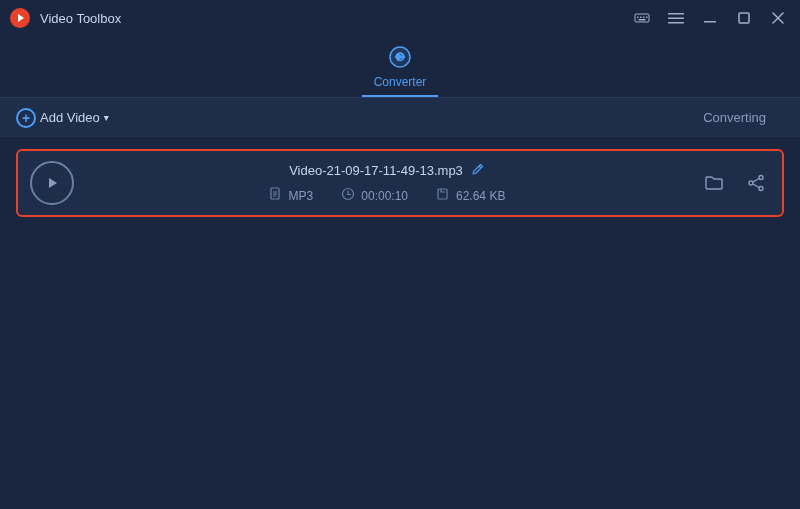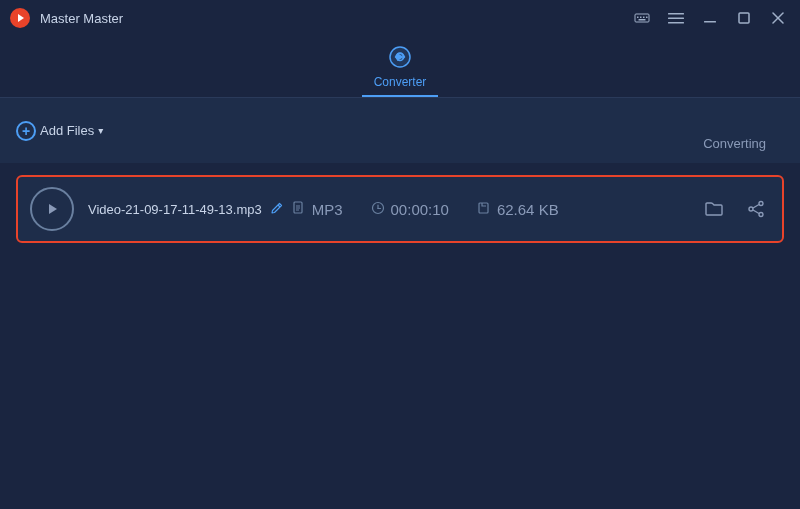--- a/index.html
+++ b/index.html
@@ -141,21 +141,20 @@
       gap: 0;
     }
     .sub-tab {
       padding: 4px 18px;
       font-size: 13px;
       color: #8a9ab8;
       cursor: pointer;
       background: transparent;
       border: none;
       border-radius: 4px;
-      margin-top: 26px;
     }
     .sub-tab.active {
       color: #ffffff;
       background: #e8432a;
       border-radius: 4px;
     }
 
     
     .content-area {
       padding: 12px 16px;
@@ -185,20 +184,21 @@
       align-items: center;
       justify-content: center;
       color: #8a9ab8;
       font-size: 16px;
       flex-shrink: 0;
     }
 
     .file-info {
       flex: 1;
       display: flex;
+      flex-direction: column;
       gap: 8px;
       align-items: center;
     }
     .file-name-row {
       display: flex;
       align-items: center;
       gap: 8px;
     }
     .file-name {
       color: #c8d4e8;
@@ -212,21 +212,21 @@
     .file-meta {
       display: flex;
       align-items: center;
       gap: 28px;
     }
     .meta-item {
       display: flex;
       align-items: center;
       gap: 6px;
       color: #8a9ab8;
-      font-size: 15px;
+      font-size: 12px;
     }
     .meta-icon {
       font-size: 12px;
       color: #6a80a0;
     }
 
     .file-actions {
       display: flex;
       align-items: center;
       gap: 14px;
@@ -247,21 +247,21 @@
 </head>
 <body>
 
 <div class="title-bar">
   <div class="title-bar-left">
 
     <svg class="app-logo" viewBox="0 0 24 24">
       <circle cx="12" cy="12" r="10" fill="#e8432a"></circle>
       <polygon points="10,8 16,12 10,16" fill="white"></polygon>
     </svg>
-    <span class="app-title">Master Master</span>
+    <span class="app-title">Video Toolbox</span>
   </div>
   <div class="title-bar-controls">
     <button class="title-btn" title="Keyboard">
       <svg width="16" height="16" viewBox="0 0 16 16" fill="#a0b0c8">
           <rect x="1" y="4" width="14" height="8" rx="1" stroke="#a0b0c8" stroke-width="1" fill="none"></rect>
           <rect x="3" y="6.5" width="1.5" height="1.5" rx="0.3" fill="#a0b0c8"></rect>
           <rect x="6" y="6.5" width="1.5" height="1.5" rx="0.3" fill="#a0b0c8"></rect>
           <rect x="9" y="6.5" width="1.5" height="1.5" rx="0.3" fill="#a0b0c8"></rect>
           <rect x="12" y="6.5" width="1.5" height="1.5" rx="0.3" fill="#a0b0c8"></rect>
           <rect x="4.5" y="9" width="7" height="1.5" rx="0.3" fill="#a0b0c8"></rect>
@@ -306,21 +306,21 @@
         <path d="M8 9.5 L6.5 11 L8 12.5" stroke="#4d9ef5" stroke-width="1.5" fill="none" stroke-linecap="round" stroke-linejoin="round"></path>
       </svg>
     </span>
     <span class="tab-label">Converter</span>
   </div>
 </div>
 
 <div class="toolbar">
   <button class="add-files-btn">
     <div class="plus-circle">+</div>
-    <span>Add Files</span>
+    <span>Add Video</span>
     <span class="dropdown-arrow">▾</span>
   </button>
 
   <div class="sub-tabs">
     <button class="sub-tab">Converting</button>
   </div>
 </div>
 
 <div class="content-area">
   <div class="file-item">

